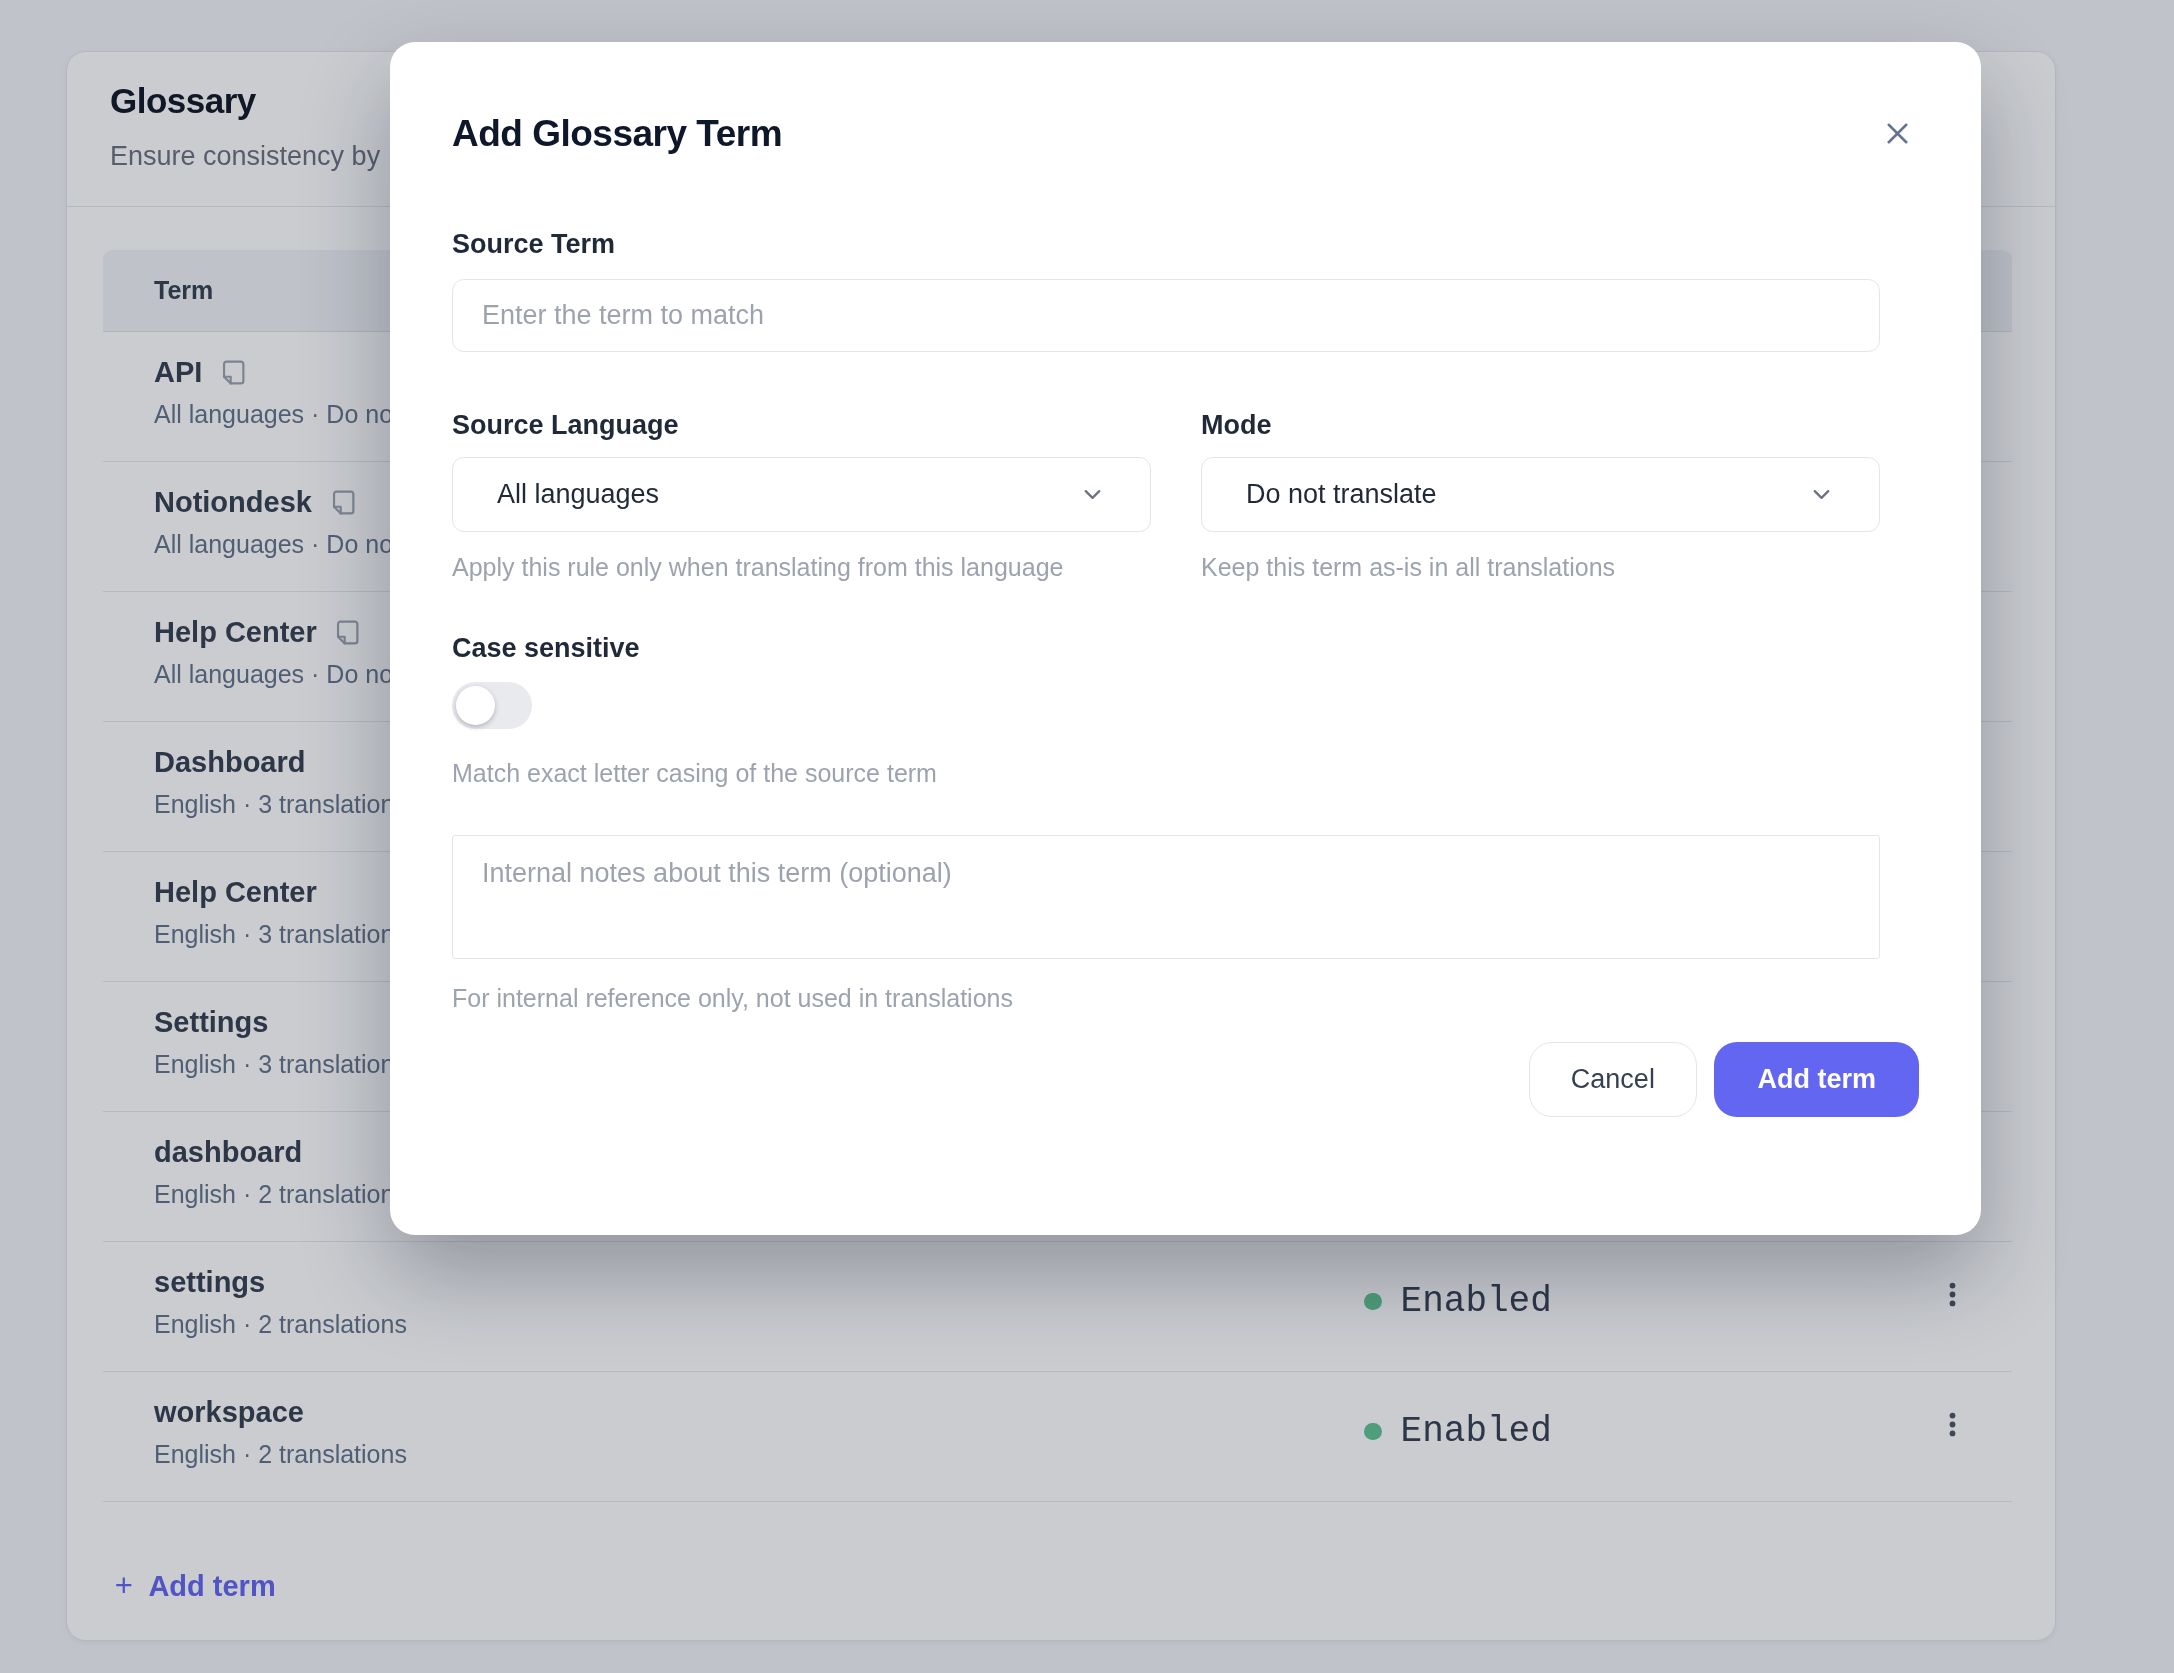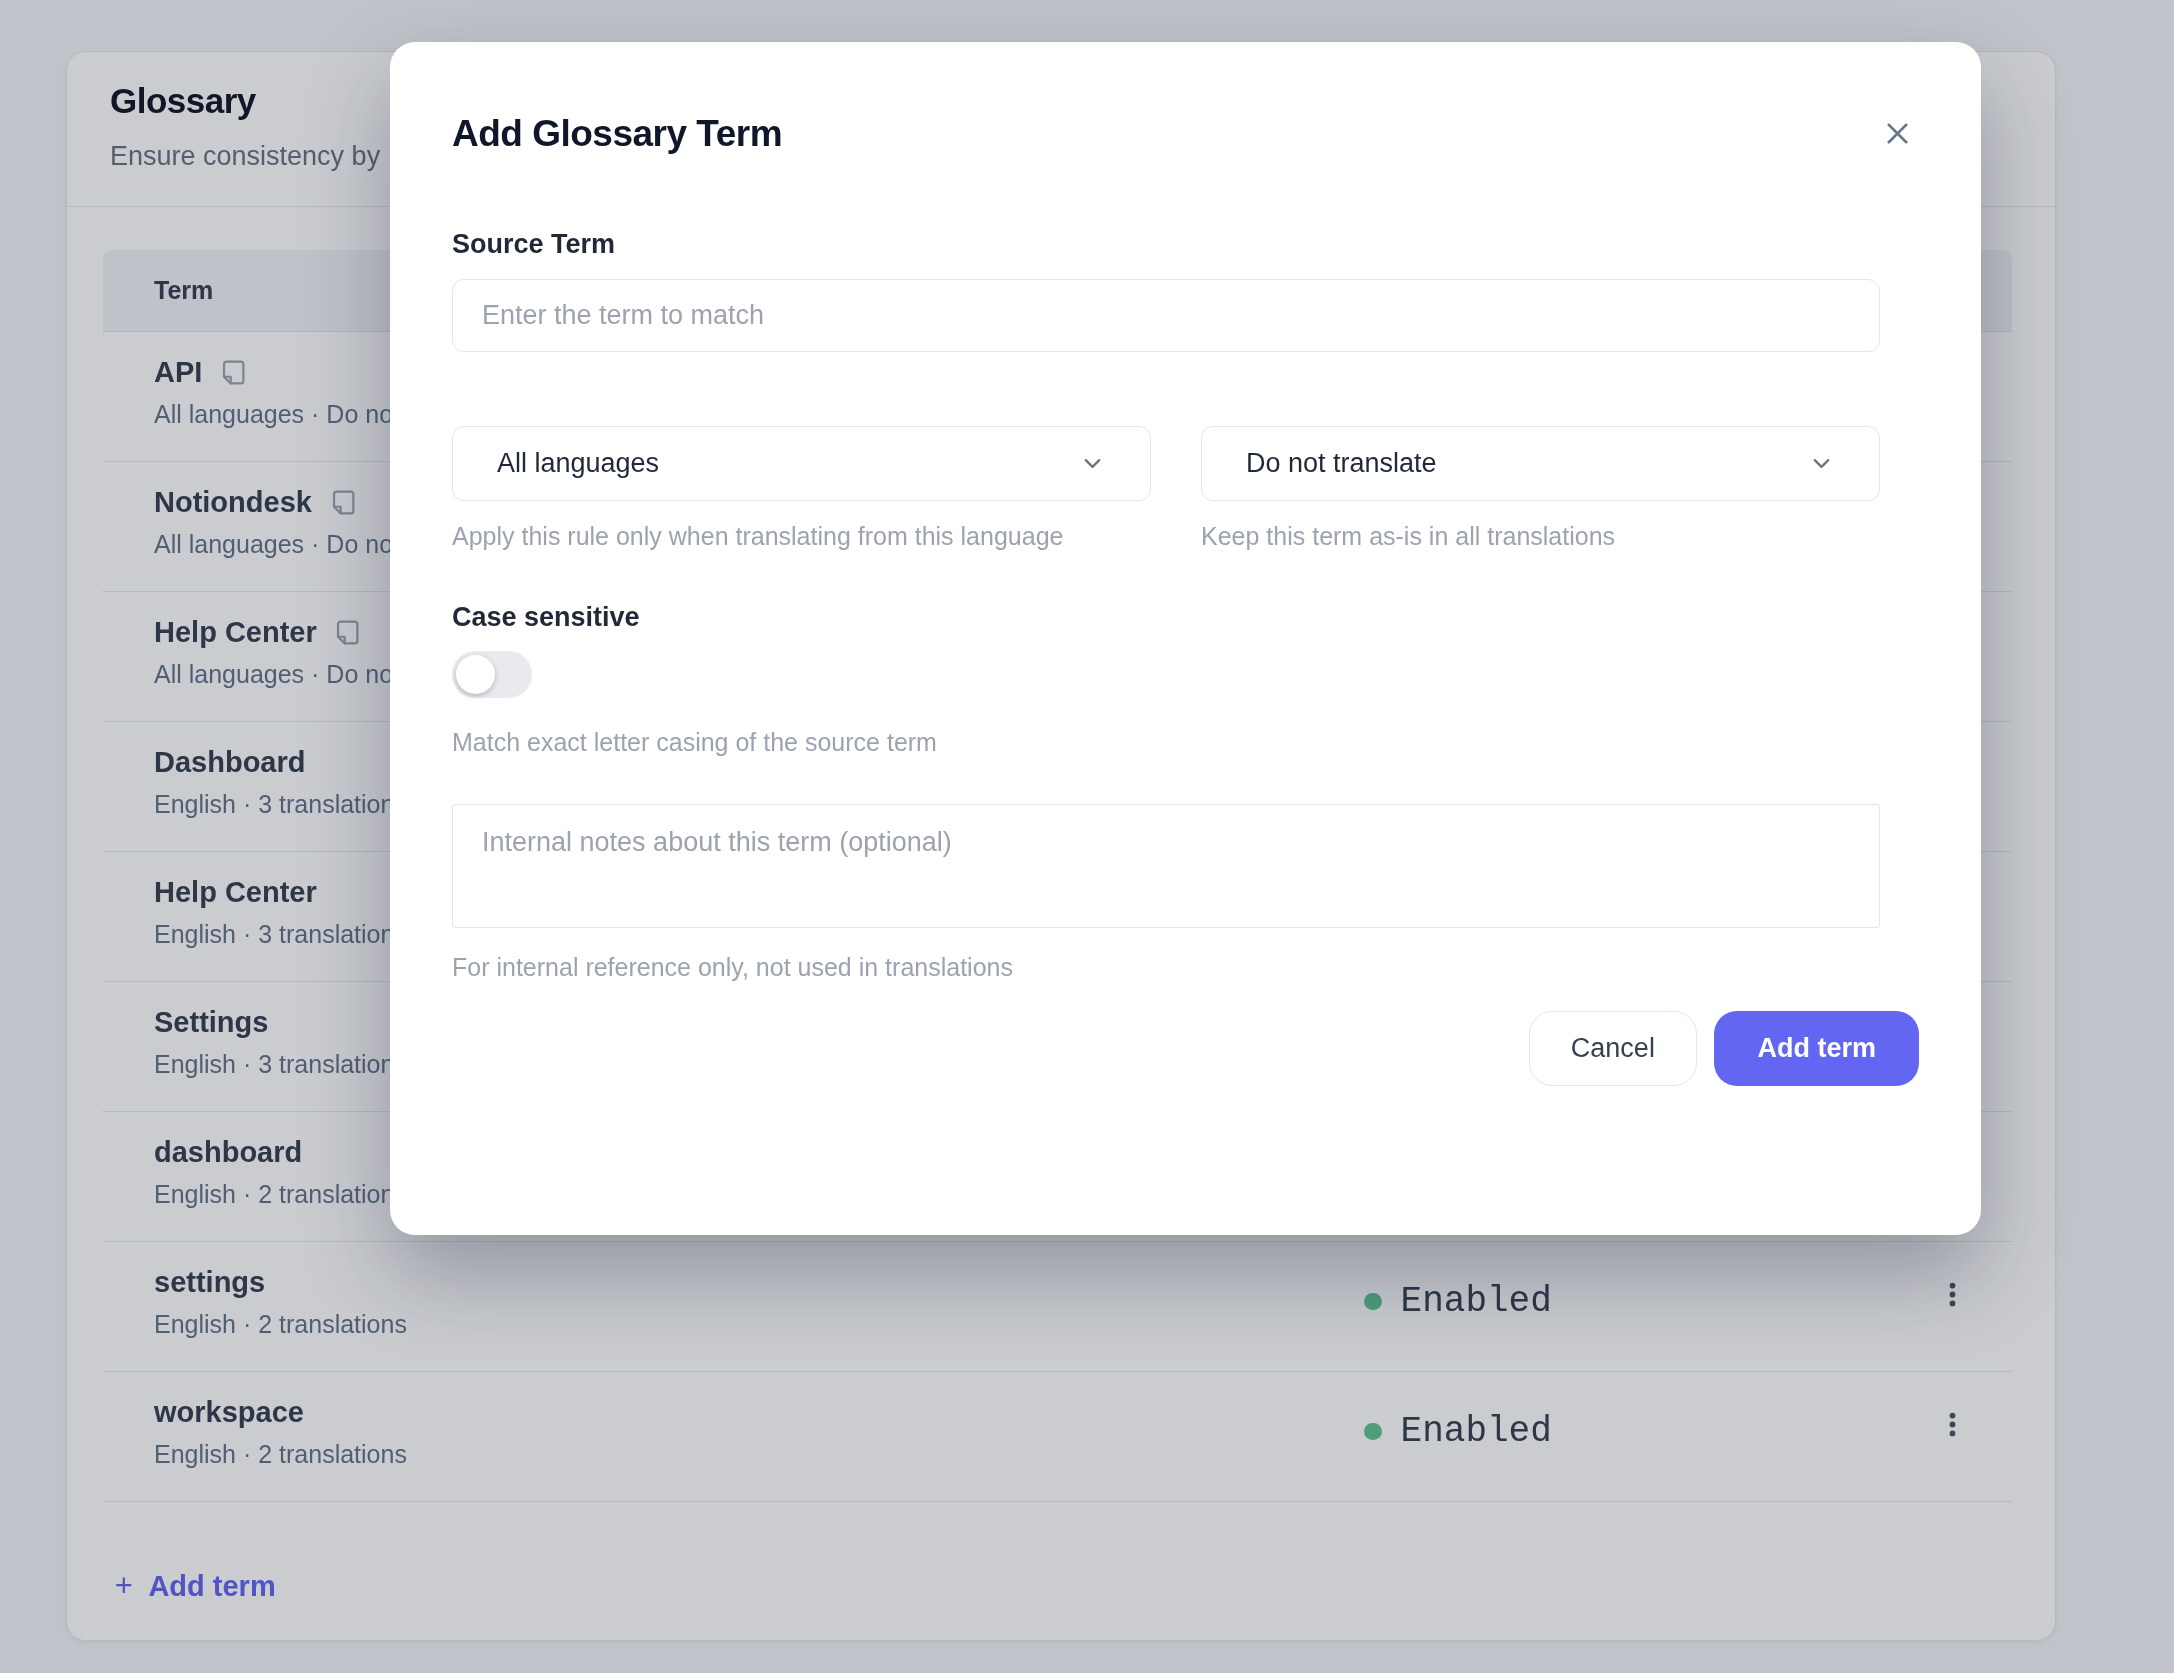--- a/index.html
+++ b/index.html
@@ -251,31 +251,33 @@
     </button>
   </div>
 
   <div class="sec-term">
     <div class="field-label">Source Term</div>
     <input class="text-input" type="text" value="" placeholder="Enter the term to match" style="">
   </div>
 
   <div class="sec-grid">
     <div>
+      <div class="field-label">Source Language</div>
       <div class="select">
         <span class="select-value">All languages</span>
         <span class="chev">
           <svg width="27" height="27" viewBox="0 0 24 24" fill="none" stroke="currentColor" stroke-width="2" stroke-linecap="round" stroke-linejoin="round">
               <polyline points="6 9 12 15 18 9"></polyline>
             </svg>
         </span>
       </div>
       <div class="helper">Apply this rule only when translating from this language</div>
     </div>
     <div>
+      <div class="field-label">Mode</div>
       <div class="select">
         <span class="select-value">Do not translate</span>
         <span class="chev">
           <svg width="27" height="27" viewBox="0 0 24 24" fill="none" stroke="currentColor" stroke-width="2" stroke-linecap="round" stroke-linejoin="round">
               <polyline points="6 9 12 15 18 9"></polyline>
             </svg>
         </span>
       </div>
       <div class="helper">Keep this term as-is in all translations</div>
     </div>

